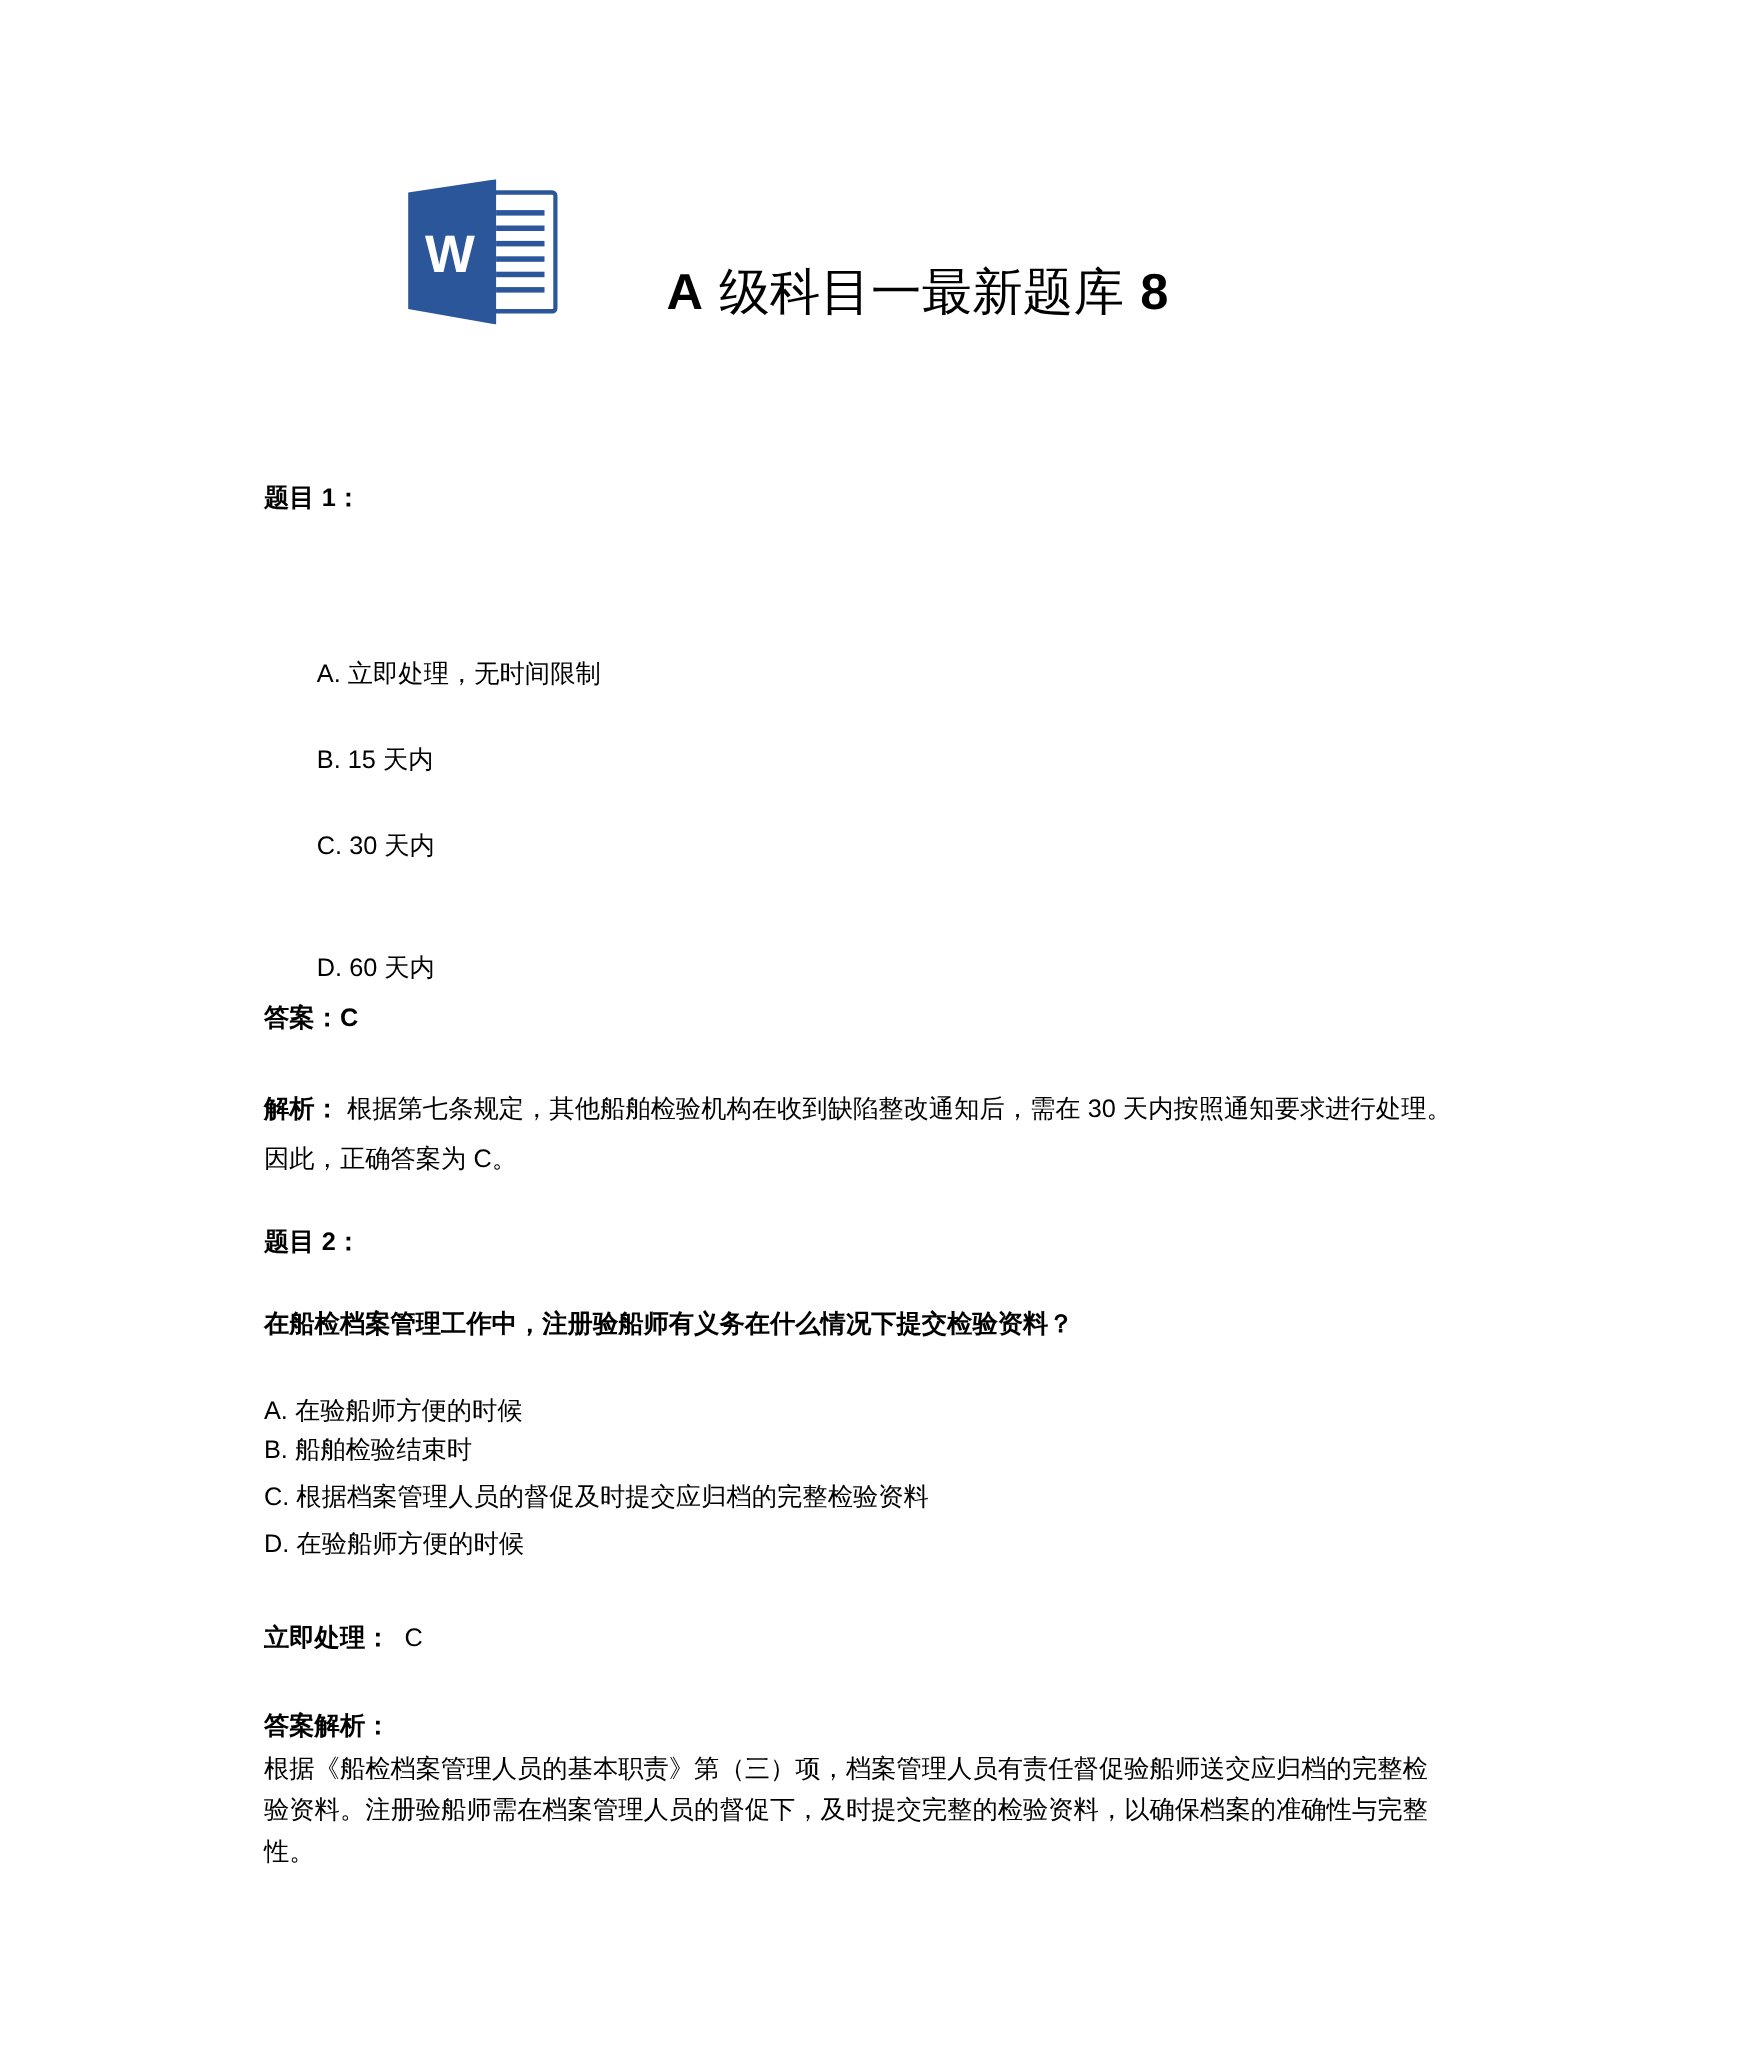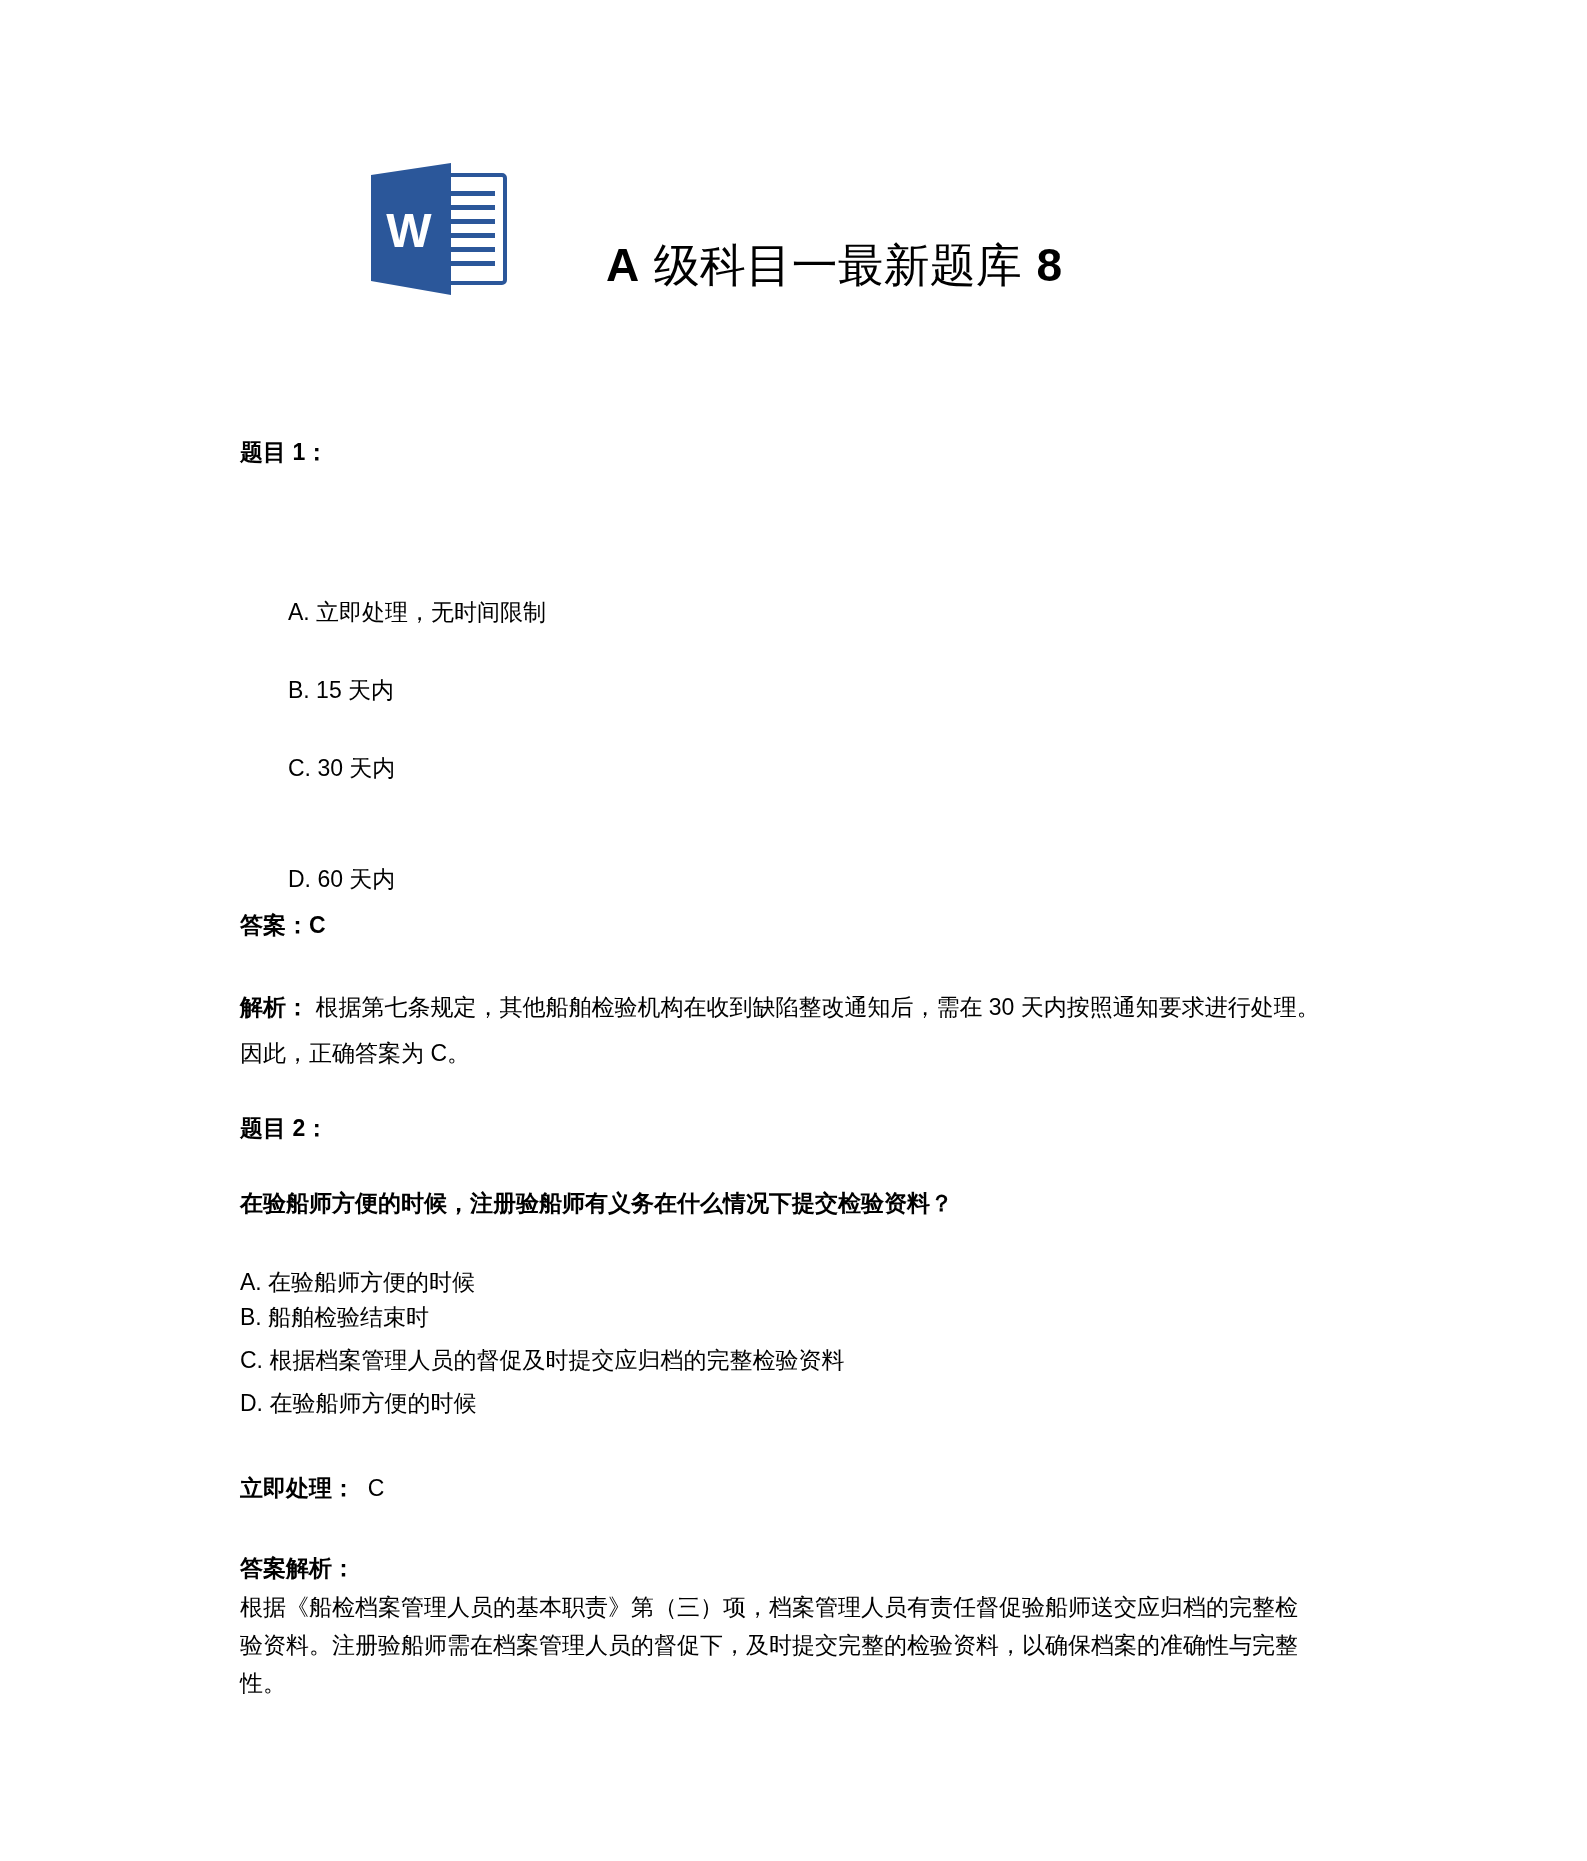--- a/index.html
+++ b/index.html
@@ -97,21 +97,21 @@
   <div class="line" style="top:910px;">
     <span class="bold">答案：</span><span class="bold">C</span>
   </div>
 
   <div class="line" style="top:992px;">
     <span class="bold">解析：</span><span> 根据第七条规定，其他船舶检验机构在收到缺陷整改通知后，需在 30 天内按照通知要求进行处理。</span>
   </div>
   <div class="line" style="top:1038px;">因此，正确答案为 C。</div>
 
   <div class="line bold" style="top:1113px;">题目 2：</div>
-  <div class="line bold" style="top:1188px;">在验船师方便的时候，注册验船师有义务在什么情况下提交检验资料？</div>
+  <div class="line bold" style="top:1188px;">在船检档案管理工作中，注册验船师有义务在什么情况下提交检验资料？</div>
 
   <div class="line" style="top:1267px;">A.  在验船师方便的时候</div>
   <div class="line" style="top:1302px;">B.  船舶检验结束时</div>
   <div class="line" style="top:1345px;">C.  根据档案管理人员的督促及时提交应归档的完整检验资料</div>
   <div class="line" style="top:1388px;">D.  在验船师方便的时候</div>
 
   <div class="line" style="top:1473px;">
     <span class="bold">立即处理：</span><span style="white-space:pre;">  C</span>
   </div>
 

